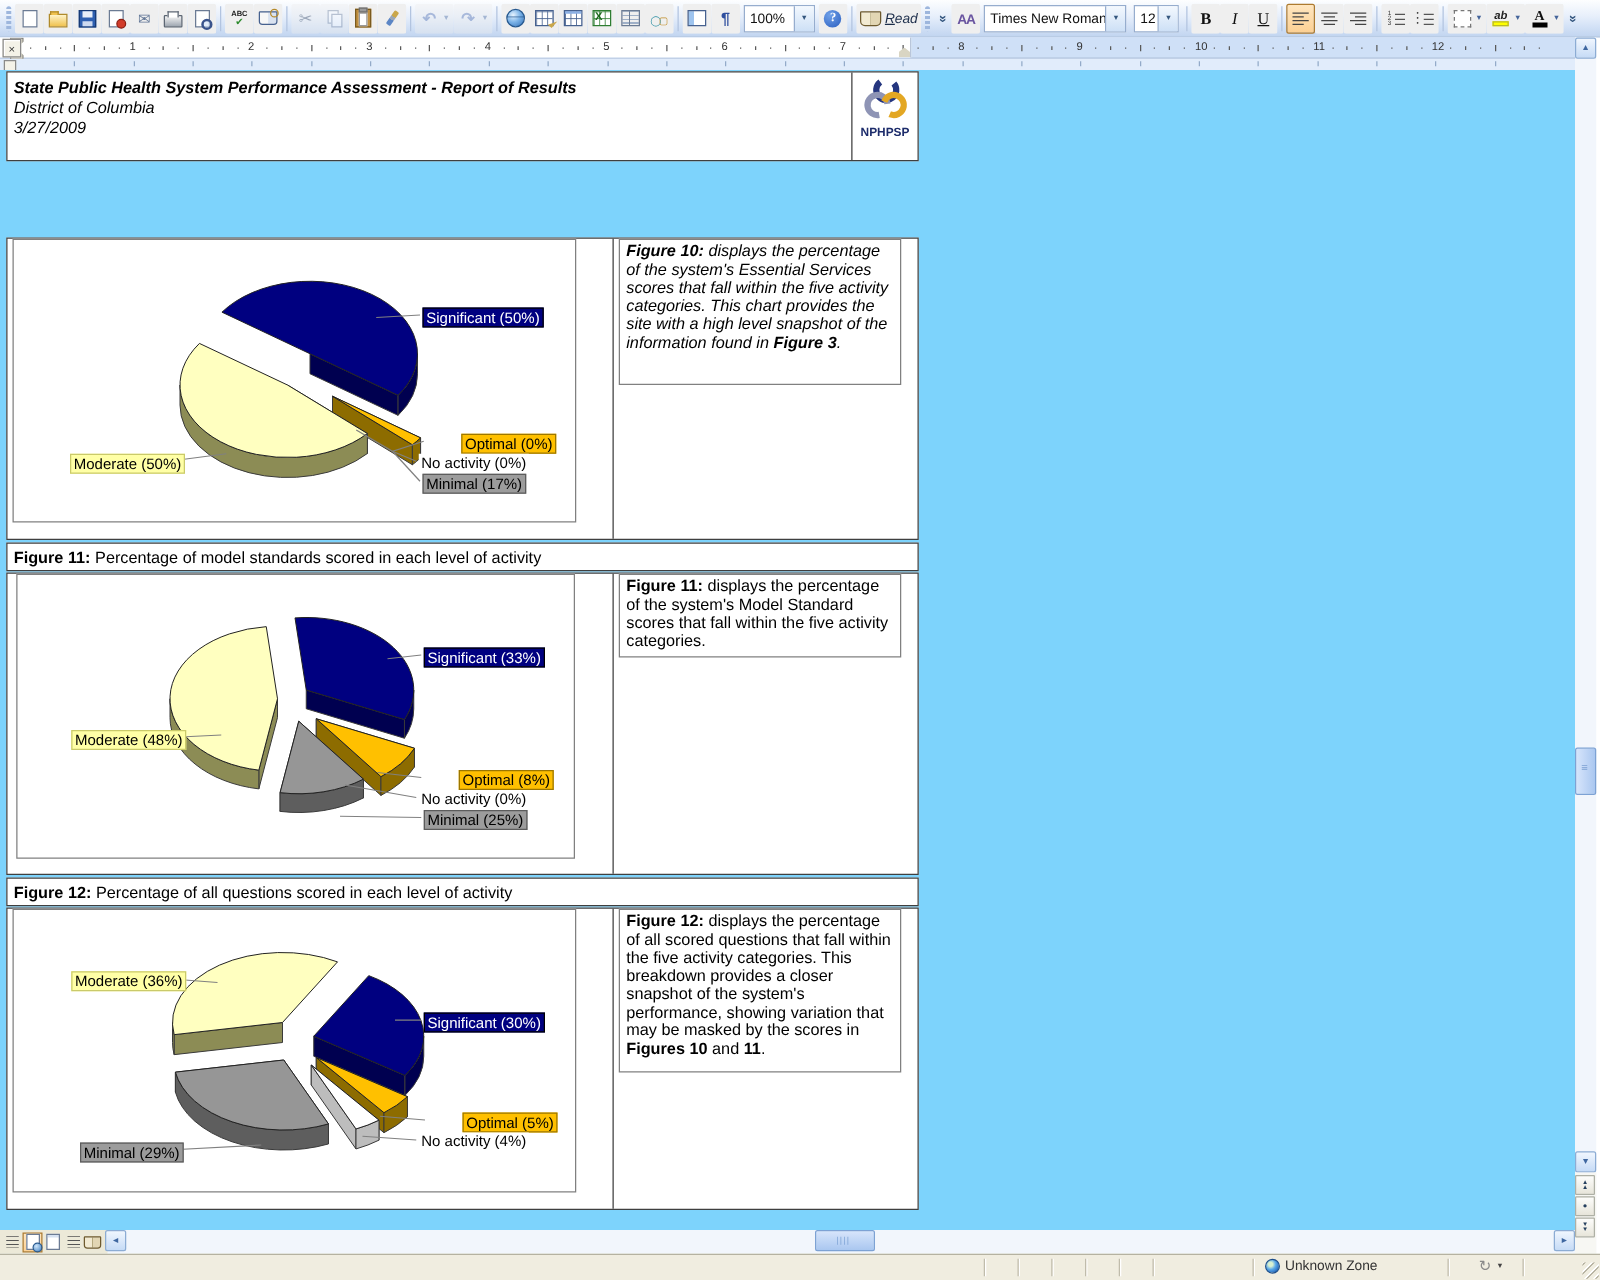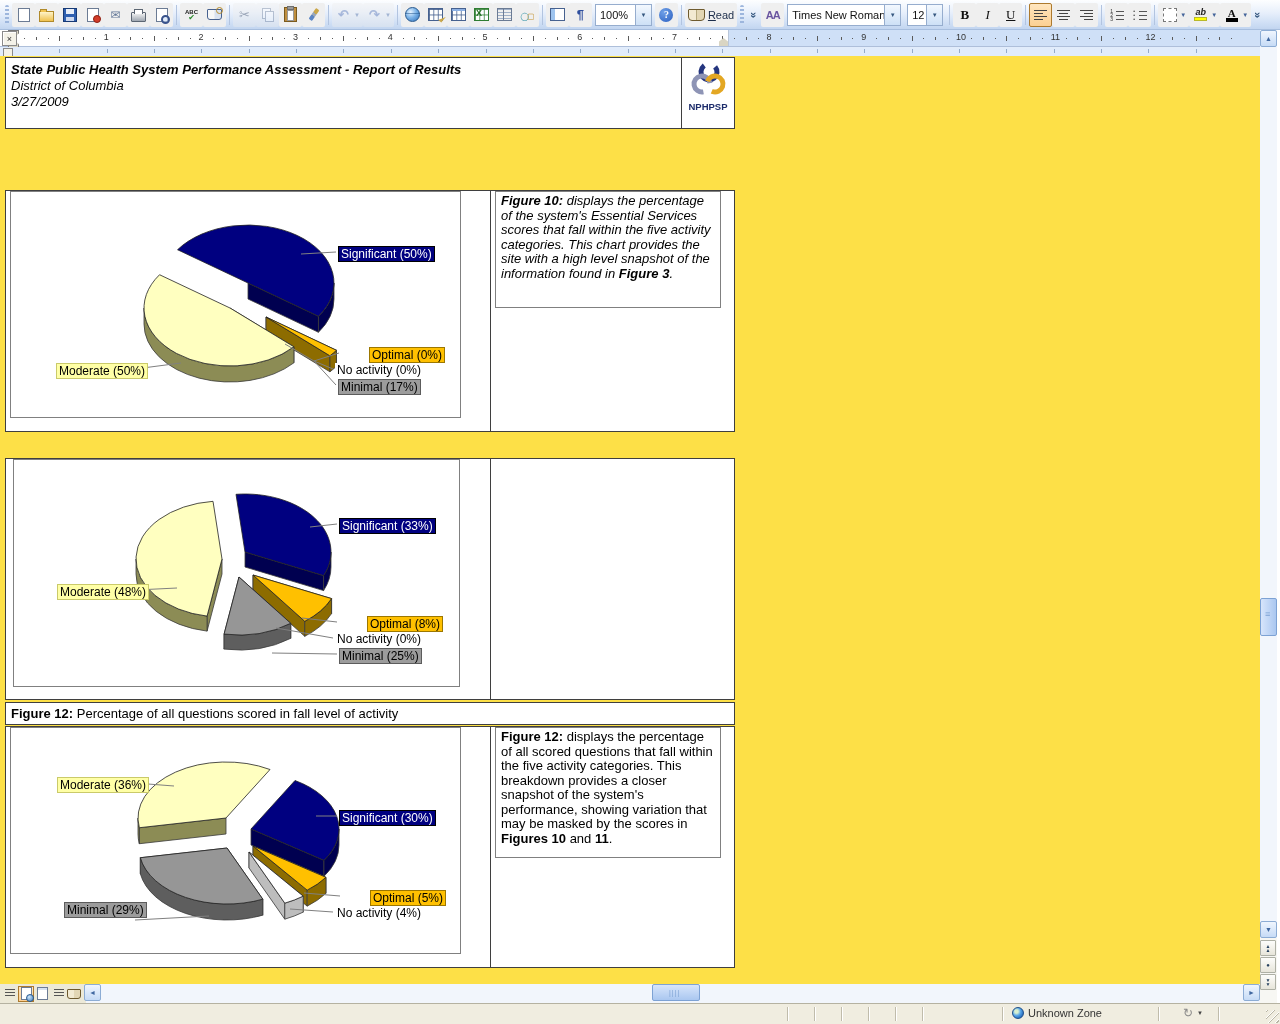--- a/index.html
+++ b/index.html
@@ -13,21 +13,21 @@
   .tsep{width:1px;height:20px;background:#b2c4e0;margin:0 3px;flex:none;}
   .tbtn{height:24px;min-width:23px;padding:0 2px;display:flex;align-items:center;justify-content:center;
     border:1px solid rgba(0,0,0,0);border-radius:2px;flex:none;gap:1px;cursor:default;}
   .tbtn.pressed{background:linear-gradient(#ffe6bf,#fcd093);border-color:#ad7a2e;}
   .tbtn.dis{opacity:.4;}
   .dd{font-size:6px;color:#44649a;margin-left:1px;}
   .combo{height:20px;background:#fff;border:1px solid #96adce;display:flex;align-items:center;margin:0 3px;font-size:11px;color:#111;flex:none;}
   .combo .cv{padding:0 4px;flex:1;white-space:nowrap;overflow:hidden;}
   .combo .car{width:15px;align-self:stretch;background:linear-gradient(#f3f8fe,#cde0f6);border-left:1px solid #96adce;display:flex;align-items:center;justify-content:center;font-size:6px;color:#35577f;}
   .ic{width:17px;height:16px;display:inline-flex;align-items:center;justify-content:center;font-size:13px;position:relative;}
-  .lbl{font-size:11px;color:#1c2d4a;margin-left:2px;white-space:nowrap;}
+  .lbl{font-size:11px;color:#1c2d4a;margin-left:2px;white-space:nowrap;font-style:italic;}
   .g-dk{color:#2b3b55;} .g-mail{color:#667a99;font-size:12px;}
   .g-und{color:#4968ac;font-weight:bold;font-size:13px;}
   .g-para{color:#2f4f9e;font-weight:bold;}
   .g-b{font-family:"Liberation Serif",serif;font-weight:bold;font-size:13px;color:#111;}
   .g-i{font-family:"Liberation Serif",serif;font-style:italic;font-size:13px;color:#111;}
   .g-un{font-family:"Liberation Serif",serif;font-size:13px;text-decoration:underline;color:#111;}
   .pg{width:10px;height:12px;background:#fff;border:1px solid #6b7b94;}
   .fold{width:13px;height:9px;background:linear-gradient(#fef3c8,#f0c24f);border:1px solid #b08a2a;position:relative;margin-top:3px;}
   .fold::before{content:"";position:absolute;top:-3px;left:0;width:5px;height:2px;background:#f0c24f;border:1px solid #b08a2a;border-bottom:none;}
   .flop{width:12px;height:12px;background:#2e5fb0;border:1px solid #173a75;position:relative;}
@@ -103,21 +103,21 @@
     box-shadow:inset 1px 1px 0 #fff;font-size:9px;color:#333;display:flex;align-items:center;justify-content:center;}
   .lsq{position:absolute;left:3px;top:18px;width:8px;height:7px;background:#f4f2e8;border:1px solid #8a8a8a;}
   .ind-first{position:absolute;left:8px;top:0;width:9px;height:6px;background:#d9d5c3;border:1px solid #777;
     clip-path:polygon(0 0,100% 0,100% 40%,50% 100%,0 40%);}
   .ind-hang{position:absolute;left:8px;top:9px;width:9px;height:7px;background:#d9d5c3;border:1px solid #777;
     clip-path:polygon(50% 0,100% 60%,100% 100%,0 100%,0 60%);}
   .ind-right{position:absolute;left:719px;top:8px;width:9px;height:8px;background:#d9d5c3;
     clip-path:polygon(50% 0,100% 45%,100% 100%,0 100%,0 45%);}
 
   
-  #doc{position:absolute;top:56px;left:0;width:1260px;height:928px;background:#fde047;font-size:13px;color:#000;}
+  #doc{position:absolute;top:56px;left:0;width:1260px;height:928px;background:#7dd3fc;font-size:13px;color:#000;}
   .hdrbox{position:absolute;left:5px;top:1px;width:730px;height:72px;border:1px solid #3f3f3f;box-sizing:border-box;display:flex;background:#fff;}
   .hcell{flex:1;padding:4px 5px;}
   .ht1{font-weight:bold;font-style:italic;line-height:16px;}
   .ht2{font-style:italic;line-height:16px;}
   .hlogo{width:52px;border-left:1px solid #3f3f3f;display:flex;flex-direction:column;align-items:center;padding-top:3px;}
   .logotext{font-size:9.5px;font-weight:bold;color:#1d2c6b;letter-spacing:0;}
   .secbox{position:absolute;left:5px;top:80px;width:730px;height:54px;border:1px solid #3f3f3f;box-sizing:border-box;
     padding:2px 5px;display:flex;flex-direction:column;justify-content:space-between;background:#fff;}
   .sechead{font-size:15px;font-weight:bold;}
   .capline{font-size:13px;}
@@ -571,20 +571,21 @@
           <div class="lab sig" style="left: 327px; top: 54px;">Significant (50%)</div>
           <div class="lab opt" style="left: 330px; top: 155px;">Optimal (0%)</div>
           <div class="lab noa" style="left: 324px; top: 171px;">No activity (0%)</div>
           <div class="lab min" style="left: 327px; top: 187px;">Minimal (17%)</div>
           <div class="lab mod" style="left: 45px; top: 171px;">Moderate (50%)</div>
         </div>
       <div class="rowdiv"></div>
       <div class="descbox" style="height:117px;font-style:italic;"><span style="font-weight: bold;">Figure 10:</span><span> displays the percentage of the system's Essential Services scores that fall within the five activity categories. This chart provides the site with a high level snapshot of the information found in </span><span style="font-weight: bold;">Figure 3</span><span>.</span></div>
     </div>
 
+    <div class="capbox" style="top:378px;"><span style="font-weight: bold;">Figure 11:</span><span> Percentage of model standards scored in each level of activity</span></div>
 
     <div class="figrow" style="top:402px;height:242px;">
       <div class="chartbox" style="left:7px;width:447px;height:228px;">
           <svg viewBox="0 0 445 226" width="445" height="226">
             <path d="M 231 92 L 309.5649093572637 115.5907252983964 l 0 15 L 231 107 Z" fill="#000050" stroke="#3a3a3a" stroke-width="0.8" stroke-linejoin="round"></path>
             <path d="M 317 92 A 86 58 0 0 1 309.5649093572637 115.5907252983964 l 0 15 A 86 58 0 0 0 317 107 Z" fill="#000050" stroke="#3a3a3a" stroke-width="0.8" stroke-linejoin="round"></path>
             <path d="M 231 92 L 222.01055215898182 34.317730068640145 A 86 58 0 0 1 309.5649093572637 115.5907252983964 Z" fill="#000080" stroke="#222" stroke-width="0.8" stroke-linejoin="round"></path>
             <path d="M 208 99 L 193.066256720644 156.11884967470806 l 0 15 L 208 114 Z" fill="#8c8c55" stroke="#3a3a3a" stroke-width="0.8" stroke-linejoin="round"></path>
             <path d="M 193.066256720644 156.11884967470806 A 86 58 0 0 1 122 99 l 0 15 A 86 58 0 0 0 193.066256720644 171.11884967470806 Z" fill="#8c8c55" stroke="#3a3a3a" stroke-width="0.8" stroke-linejoin="round"></path>
             <path d="M 208 99 L 193.066256720644 156.11884967470806 A 86 58 0 0 1 199.01055215898182 41.317730068640145 Z" fill="#ffffc0" stroke="#222" stroke-width="0.8" stroke-linejoin="round"></path>
@@ -602,23 +603,24 @@
             <polyline points="323,194 258,193" fill="none" stroke="#808080" stroke-width="1"></polyline>
             <polyline points="122,130 163,128" fill="none" stroke="#808080" stroke-width="1"></polyline>
           </svg>
           <div class="lab sig" style="left: 325px; top: 58px;">Significant (33%)</div>
           <div class="lab opt" style="left: 325px; top: 156px;">Optimal (8%)</div>
           <div class="lab noa" style="left: 321px; top: 172px;">No activity (0%)</div>
           <div class="lab min" style="left: 325px; top: 188px;">Minimal (25%)</div>
           <div class="lab mod" style="left: 43px; top: 124px;">Moderate (48%)</div>
         </div>
       <div class="rowdiv"></div>
-    </div>
-
-    <div class="capbox" style="top:646px;"><span style="font-weight: bold;">Figure 12:</span><span> Percentage of all questions scored in fall level of activity</span></div>
+      <div class="descbox" style="height:67px;"><span style="font-weight: bold;">Figure 11:</span><span> displays the percentage of the system's Model Standard scores that fall within the five activity categories.</span></div>
+    </div>
+
+    <div class="capbox" style="top:646px;"><span style="font-weight: bold;">Figure 12:</span><span> Percentage of all questions scored in each level of activity</span></div>
 
     <div class="figrow" style="top:670px;height:242px;">
       <div class="chartbox" style="left:4px;width:451px;height:227px;">
           <svg viewBox="0 0 449 225" width="449" height="225">
             <path d="M 215 90 L 128.3369177349257 99.7242979493481 l 0 16 L 215 106 Z" fill="#8c8c55" stroke="#3a3a3a" stroke-width="0.8" stroke-linejoin="round"></path>
             <path d="M 128.3369177349257 99.7242979493481 A 88 56 0 0 1 127 90 l 0 16 A 88 56 0 0 0 128.3369177349257 115.7242979493481 Z" fill="#8c8c55" stroke="#3a3a3a" stroke-width="0.8" stroke-linejoin="round"></path>
             <path d="M 215 90 L 128.3369177349257 99.7242979493481 A 88 56 0 0 1 259 41.50257738807144 Z" fill="#ffffc0" stroke="#222" stroke-width="0.8" stroke-linejoin="round"></path>
             <path d="M 240 101 L 312.95530638484365 132.31480259436182 l 0 16 L 240 117 Z" fill="#000050" stroke="#3a3a3a" stroke-width="0.8" stroke-linejoin="round"></path>
             <path d="M 328 101 A 88 56 0 0 1 312.95530638484365 132.31480259436182 l 0 16 A 88 56 0 0 0 328 117 Z" fill="#000050" stroke="#3a3a3a" stroke-width="0.8" stroke-linejoin="round"></path>
             <path d="M 240 101 L 284 52.50257738807144 A 88 56 0 0 1 312.95530638484365 132.31480259436182 Z" fill="#000080" stroke="#222" stroke-width="0.8" stroke-linejoin="round"></path>
@@ -637,21 +639,21 @@
             <polyline points="124,55 163,58" fill="none" stroke="#808080" stroke-width="1"></polyline>
             <polyline points="326,88 305,88" fill="none" stroke="#808080" stroke-width="1"></polyline>
             <polyline points="329,168 293,165" fill="none" stroke="#808080" stroke-width="1"></polyline>
             <polyline points="322,184 279,181" fill="none" stroke="#808080" stroke-width="1"></polyline>
             <polyline points="124,192 198,188" fill="none" stroke="#808080" stroke-width="1"></polyline>
           </svg>
           <div class="lab mod" style="left: 46px; top: 49px;">Moderate (36%)</div>
           <div class="lab sig" style="left: 328px; top: 82px;">Significant (30%)</div>
           <div class="lab opt" style="left: 331px; top: 162px;">Optimal (5%)</div>
           <div class="lab noa" style="left: 324px; top: 178px;">No activity (4%)</div>
-          <div class="lab min" style="left: 53px; top: 174px;">Minimal (29%)</div>
+          <div class="lab min" style="left: 53px; top: 186px;">Minimal (29%)</div>
         </div>
       <div class="rowdiv"></div>
       <div class="descbox" style="height:131px;"><span style="font-weight: bold;">Figure 12:</span><span> displays the percentage of all scored questions that fall within the five activity categories. This breakdown provides a closer snapshot of the system's performance, showing variation that may be masked by the scores in </span><span style="font-weight: bold;">Figures 10</span><span> and </span><span style="font-weight: bold;">11</span><span>.</span></div>
     </div>
   </div>
 
   <div id="vscroll">
     <div class="sb-btn vup">▲</div>
     <div class="vthumb"></div>
     <div class="sb-btn vdown">▼</div>

